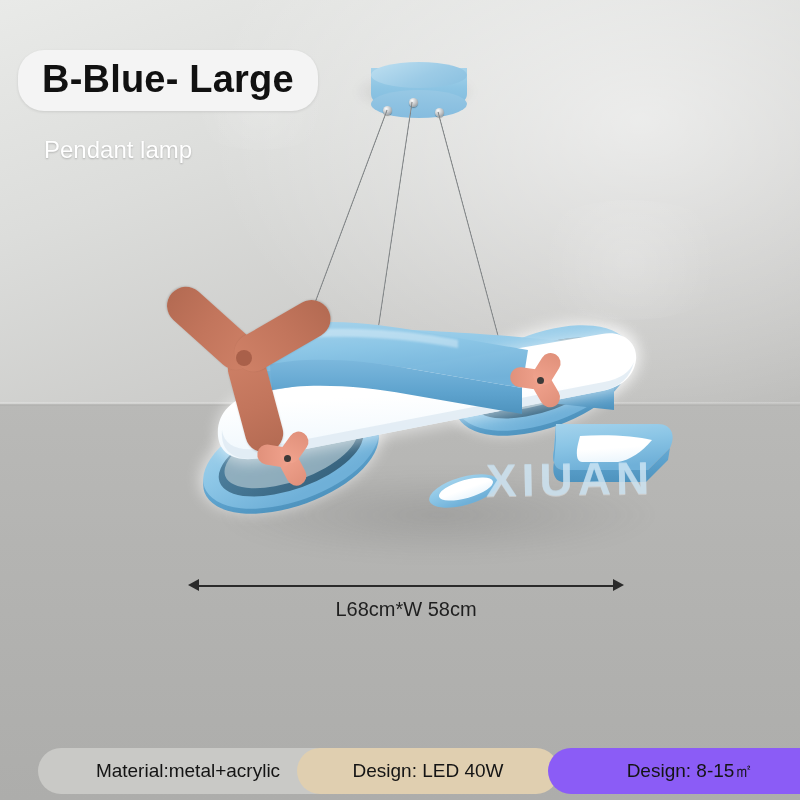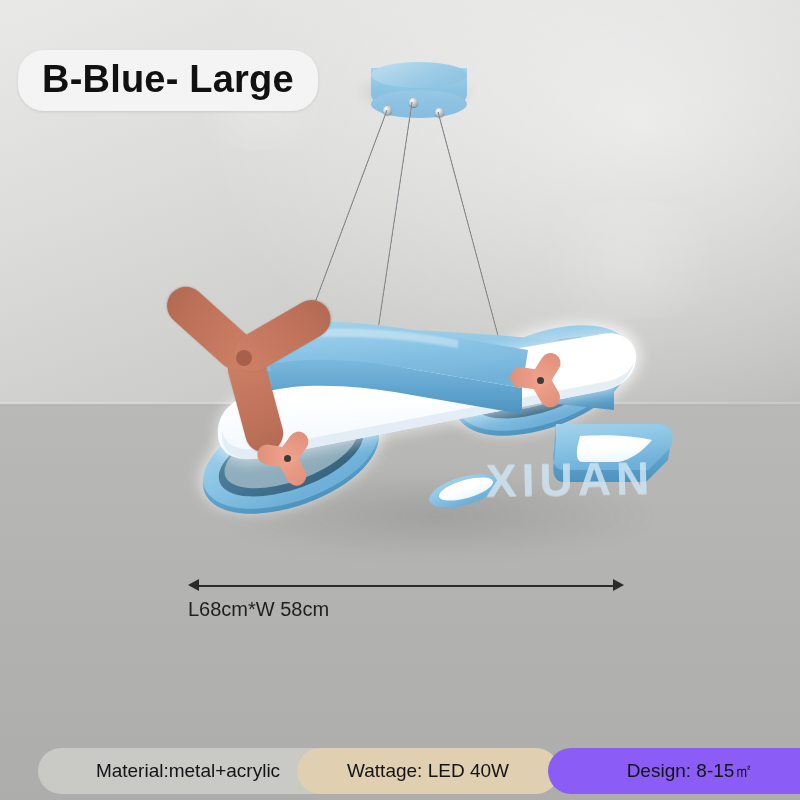--- a/index.html
+++ b/index.html
@@ -120,21 +120,21 @@
     user-select:none;
   }
 
   
   .dim{position:absolute;left:188px;top:578px;width:436px;height:16px;}
   .dim-line{position:absolute;left:8px;top:7px;width:420px;height:1.6px;background:#2a2a2a;}
   .dim-head{position:absolute;top:1px;width:0;height:0;border-top:6px solid transparent;border-bottom:6px solid transparent;}
   .dim-head.l{left:0;border-right:11px solid #2a2a2a;}
   .dim-head.r{right:0;border-left:11px solid #2a2a2a;}
   .dim-label{
-    position:absolute;left:0;top:20px;width:436px;text-align:left;
+    position:absolute;left:0;top:20px;width:436px;text-align:center;
     font-size:20px;color:#1f1f1f;
   }
 
   
   .specbar{position:absolute;left:0;top:748px;width:789px;height:46px;margin-left:35px;}
   .seg{
     position:absolute;top:0;height:46px;border-radius:23px;
     display:flex;align-items:center;justify-content:center;
     font-size:19px;color:#141414;white-space:nowrap;
   }
@@ -257,20 +257,21 @@
   </div>
 
   <div class="dim">
     <div class="dim-head l"></div>
     <div class="dim-line"></div>
     <div class="dim-head r"></div>
     <div class="dim-label">L68cm*W 58cm</div>
   </div>
 
   <div class="badge">B-Blue- Large</div>
+  <div class="subcaption">Pendant lamp</div>
 
   <div class="specbar">
     <div class="seg material">Material:metal+acrylic</div>
-    <div class="seg wattage">Wattage: LED 40W</div>
+    <div class="seg wattage">Design: LED 40W</div>
     <div class="seg design">Design: 8-15㎡</div>
   </div>
 
 </div>
 
 </body></html>

